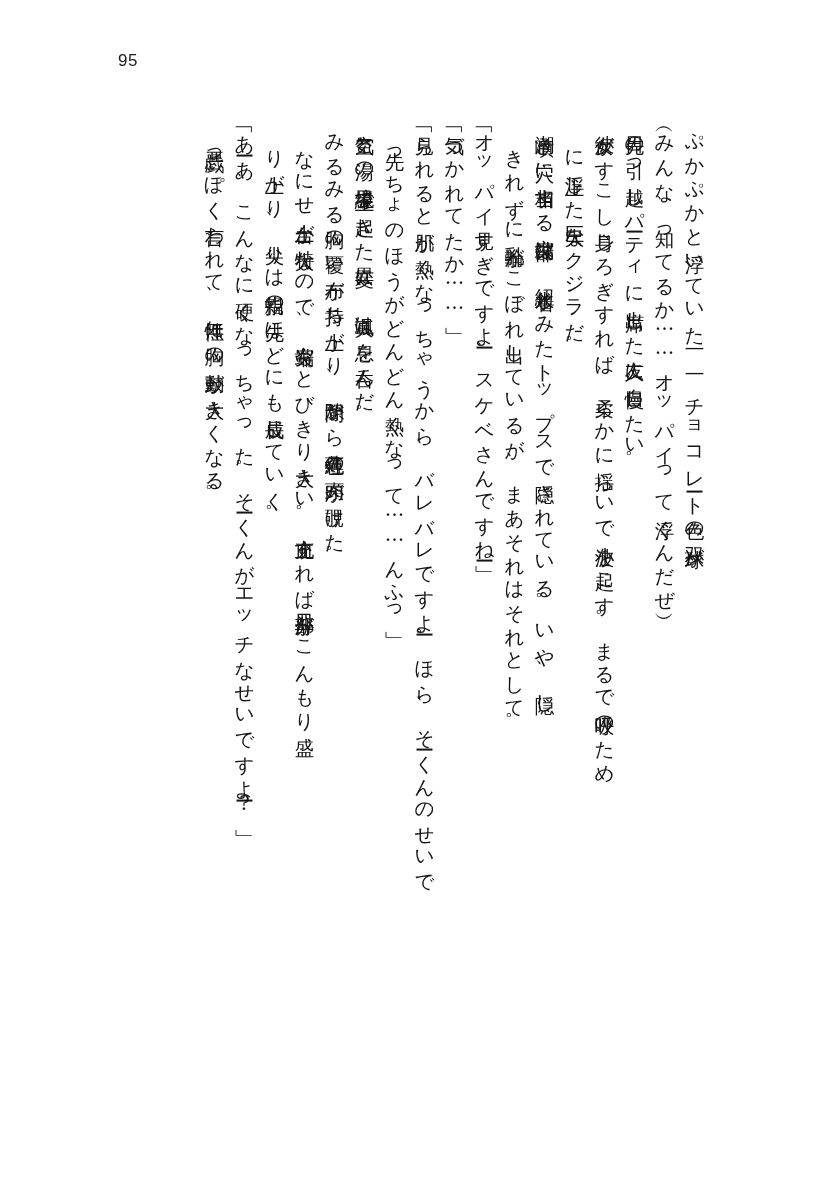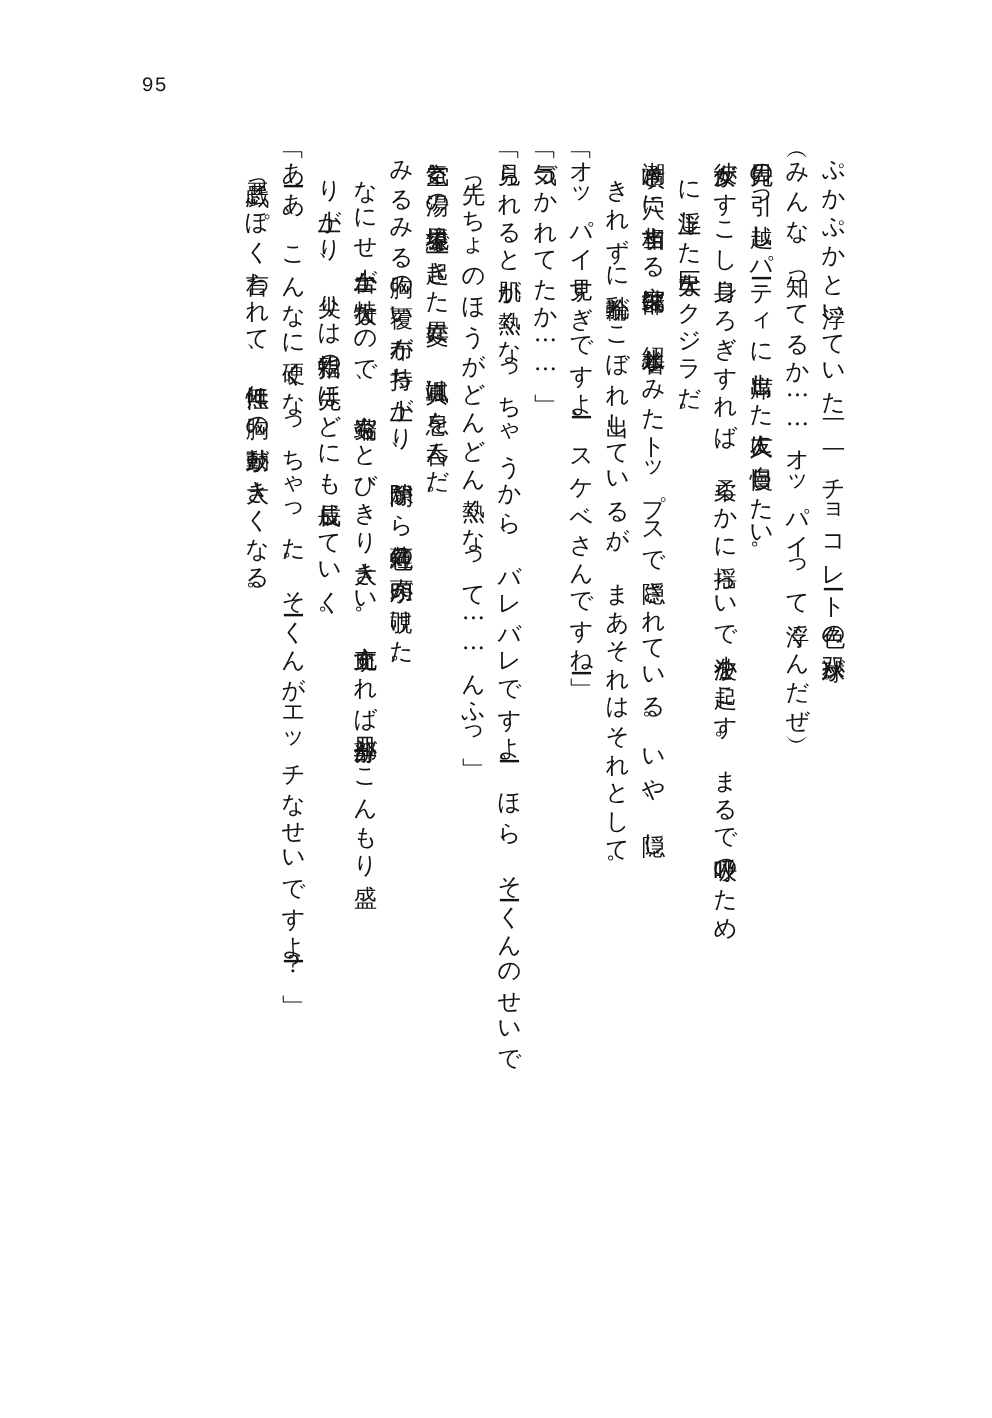--- a/index.html
+++ b/index.html
@@ -13,26 +13,26 @@
   }
   .page {
     position: relative;
     width: 827px;
     height: 1182px;
     background: #ffffff;
     overflow: hidden;
   }
   .page-number {
     position: absolute;
-    top: 63px;
+    top: 51px;
     left: 118px;
     font-size: 17px;
     letter-spacing: 0.5px;
     color: #1a1a1a;
-    font-family: Liberation Mono, monospace;
+    font-family: Liberation Sans, sans-serif;
   }
   .text-block {
     position: absolute;
     top: 120px;
     left: 84px;
     width: 620px;
     height: 960px;
     display: flex;
     flex-direction: row-reverse;
     justify-content: flex-start;

